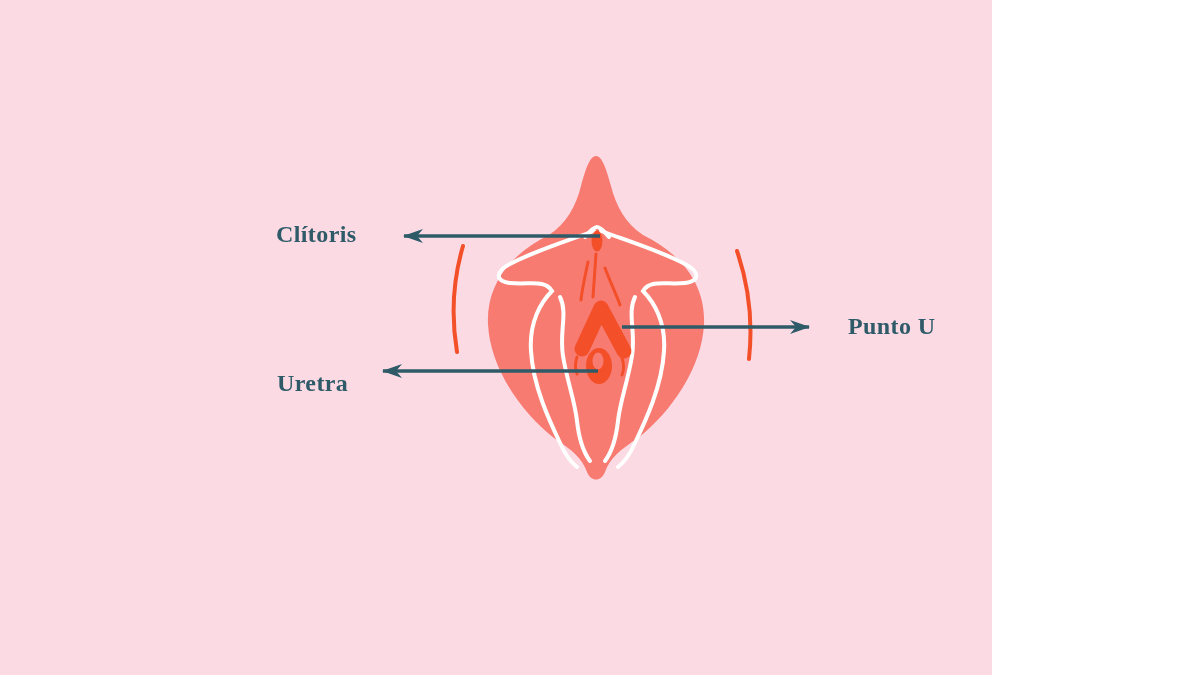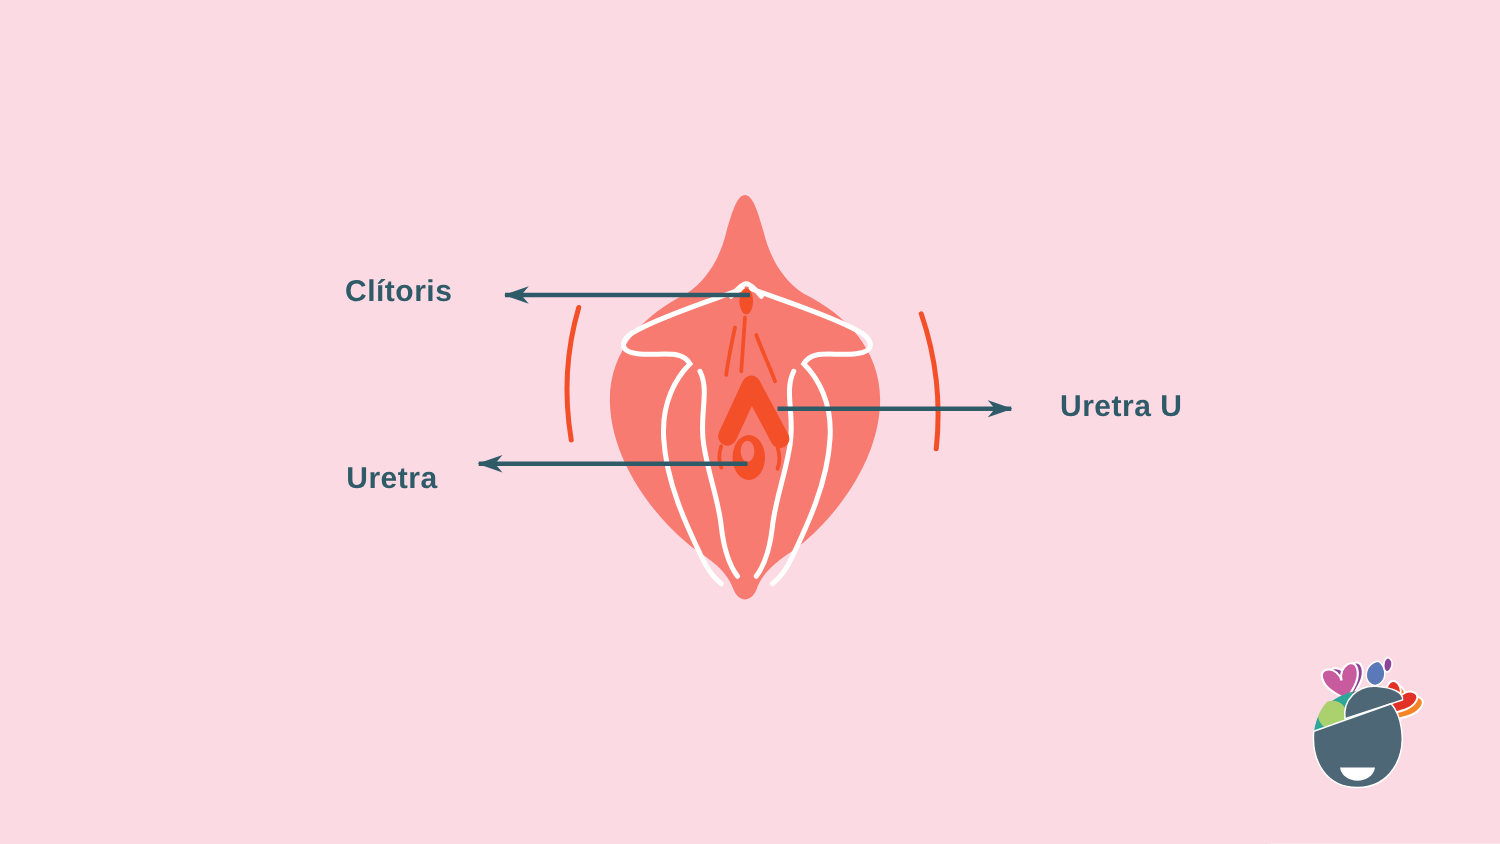--- a/index.html
+++ b/index.html
@@ -1,21 +1,21 @@
 <!DOCTYPE html>
 <html style="--c-background: #FBDAE4; --c-body: #F87B71; --c-accent: #F3502A; --c-label: #2F5B68; --c-line_white: #FFFFFF; --c-logo_head: #4D6777; --c-logo_teal: #2EA79A; --c-logo_green: #ABD16F; --c-logo_orange: #F5921E; --c-logo_red: #E23127; --c-logo_magenta: #C75B9E; --c-logo_purple: #8C4399; --c-logo_blue: #5B79B8; --c-logo_orange2: #F58426;"><head>
 <meta charset="utf-8">
 <style>
   html,body{margin:0;padding:0;}
   .canvas{
     position:relative;
-    width:1200px;height:675px;
+    width:992px;height:675px;
     overflow:hidden;
     background:var(--c-background,#FBDAE4);
-    font-family:Liberation Sans, sans-serif;
+    font-family:Liberation Serif, serif;
   }
   .diagram-svg{position:absolute;left:0;top:0;}
   .label{
     position:absolute;
     font-size:24px;
     font-weight:600;
     letter-spacing:0.4px;
     line-height:28px;
     color:var(--c-label,#2F5B68);
     white-space:nowrap;
@@ -79,21 +79,21 @@
 
     <g style="stroke:var(--c-label,#2F5B68);stroke-width:3.5">
       <line x1="600" y1="236" x2="404" y2="236" marker-end="url(#arrowhead)"></line>
       <line x1="598" y1="371" x2="383" y2="371" marker-end="url(#arrowhead)"></line>
       <line x1="622" y1="327" x2="809" y2="327" marker-end="url(#arrowhead)"></line>
     </g>
   </svg>
 
   <div class="label label-clitoris">Clítoris</div>
   <div class="label label-uretra">Uretra</div>
-  <div class="label label-punto-u">Uretra U</div>
+  <div class="label label-punto-u">Punto U</div>
 
   <svg class="logo-svg" width="100" height="128" viewBox="0 0 100 128">
     <defs>
       <clipPath id="egg-clip">
           <ellipse cx="40" cy="78" rx="35" ry="40"></ellipse>
         </clipPath>
       <path id="heart" d="M0,6 C 0,-2 -10,-5 -10,2 C -10,8 -5,12 0,17 C 5,12 10,8 10,2 C 10,-5 0,-2 0,6 Z"></path>
     </defs>
 
     <g style="stroke:#FFFFFF;stroke-width:1.2">

